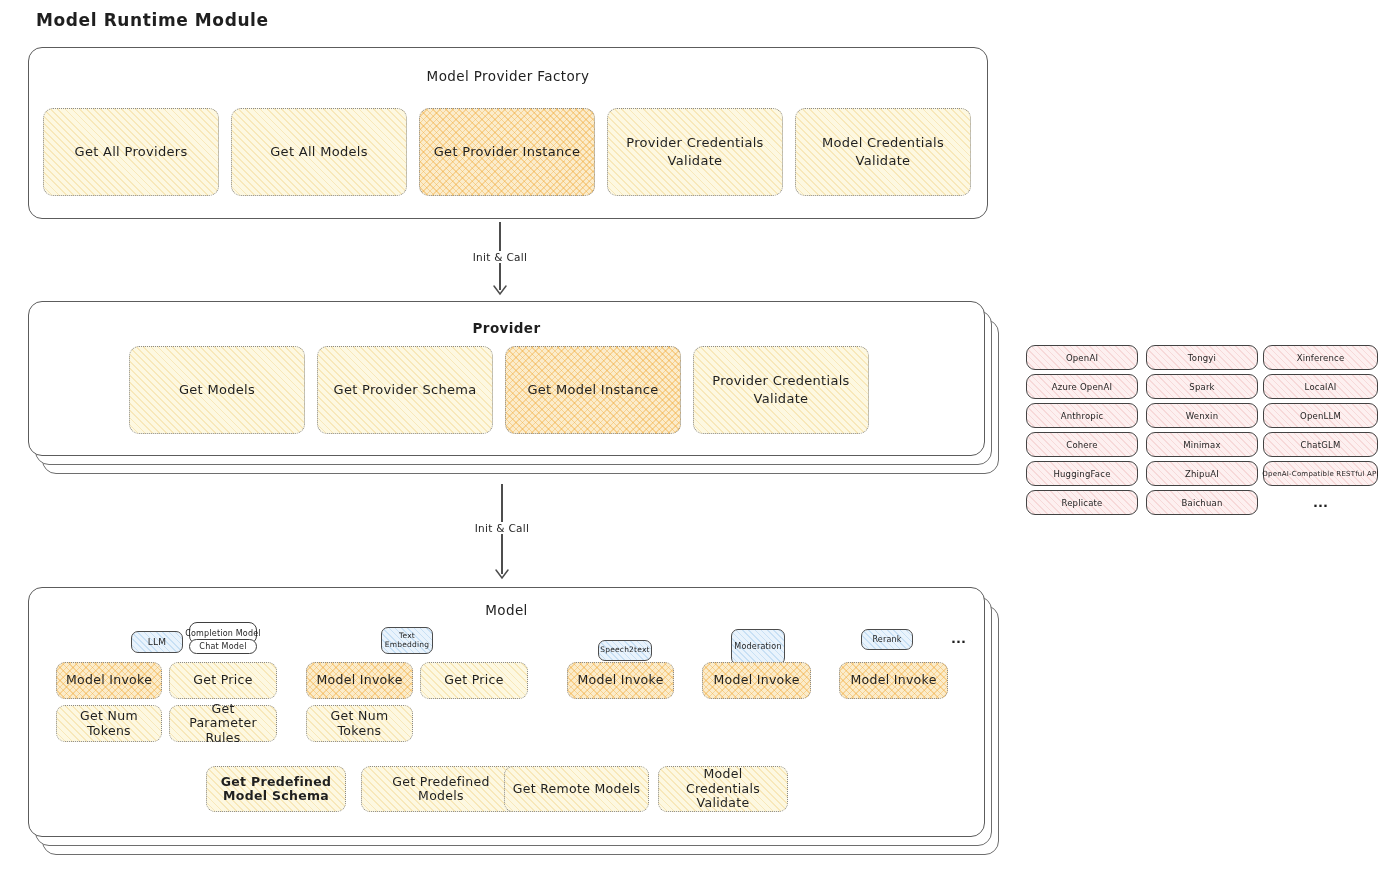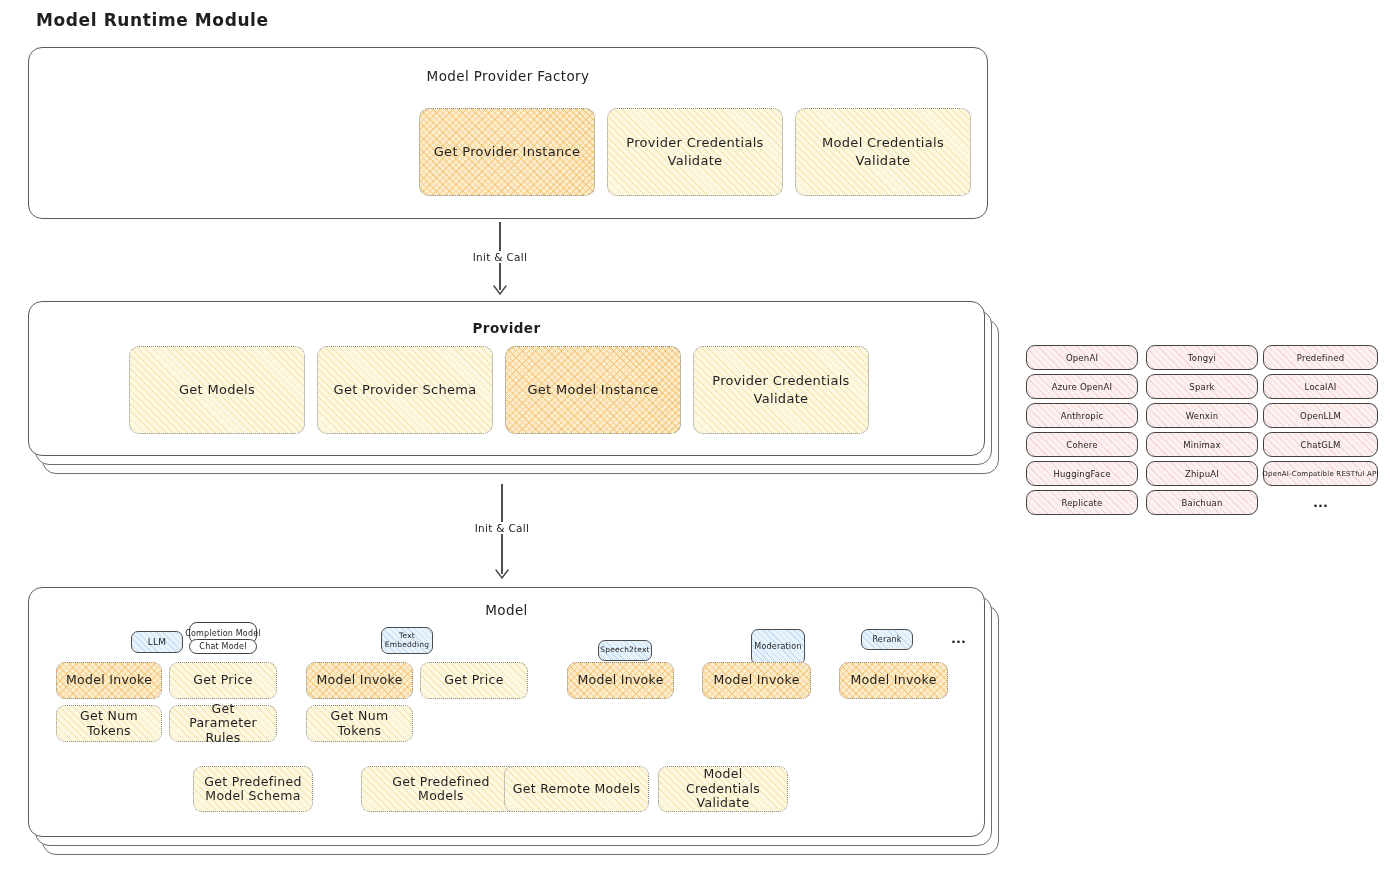--- a/index.html
+++ b/index.html
@@ -98,20 +98,22 @@
 </style>
 </head>
 <body>
 
 <div class="canvas">
 
   <div class="diagram-title">Model Runtime Module</div>
 
   <div class="card" style="left:28px; top:47px; width:960px; height:172px;">
     <div class="card-title" style="top:20px;">Model Provider Factory</div>
+    <div class="node fill-yellow" style="left:14px;  top:60px; width:176px; height:88px;">Get All Providers</div>
+    <div class="node fill-yellow" style="left:202px; top:60px; width:176px; height:88px;">Get All Models</div>
     <div class="node fill-orange" style="left:390px; top:60px; width:176px; height:88px;">Get Provider Instance</div>
     <div class="node fill-yellow" style="left:578px; top:60px; width:176px; height:88px;">Provider Credentials Validate</div>
     <div class="node fill-yellow" style="left:766px; top:60px; width:176px; height:88px;">Model Credentials Validate</div>
   </div>
 
   <div class="arrow-line" style="left:499px; top:222px; height:68px;"></div>
   <svg class="arrow-head" style="left:492px; top:284px;" width="16" height="12" viewBox="0 0 16 12">
     <path d="M2 2 L8 10 L14 2" stroke="#4d4d4d" stroke-width="1.5" fill="none" stroke-linecap="round"></path>
   </svg>
   <div class="arrow-label" style="left:500px; top:251px;">Init &amp; Call</div>
@@ -136,21 +138,21 @@
   </div>
   <div class="pcol" style="left:1146px; top:301px; width:112px;">
     <div class="pcell">Tongyi</div>
     <div class="pcell">Spark</div>
     <div class="pcell">Wenxin</div>
     <div class="pcell">Minimax</div>
     <div class="pcell">ZhipuAI</div>
     <div class="pcell">Baichuan</div>
   </div>
   <div class="pcol" style="left:1263px; top:301px; width:115px;">
-    <div class="pcell">Predefined</div>
+    <div class="pcell">Xinference</div>
     <div class="pcell">LocalAI</div>
     <div class="pcell">OpenLLM</div>
     <div class="pcell">ChatGLM</div>
     <div class="pcell pcell-small">OpenAI-Compatible RESTful API</div>
     <div class="pcell-ellipsis">...</div>
   </div>
 
   <div class="arrow-line" style="left:501px; top:484px; height:90px;"></div>
   <svg class="arrow-head" style="left:494px; top:568px;" width="16" height="12" viewBox="0 0 16 12">
     <path d="M2 2 L8 10 L14 2" stroke="#4d4d4d" stroke-width="1.5" fill="none" stroke-linecap="round"></path>
@@ -160,35 +162,35 @@
   <div class="stack-layer" style="left:42px; top:605px; width:957px; height:250px;"></div>
   <div class="stack-layer" style="left:35px; top:596px; width:957px; height:250px;"></div>
   <div class="card" style="left:28px; top:587px; width:957px; height:250px;">
     <div class="card-title" style="top:14px;">Model</div>
 
     <div class="tag-blue" style="left:102px; top:43px; width:52px; height:22px; font-size:9px;">LLM</div>
     <div class="tag-outline" style="left:160px; top:34px; width:68px; height:22px;">Completion Model</div>
     <div class="tag-outline" style="left:160px; top:51px; width:68px; height:15px;">Chat Model</div>
     <div class="tag-blue" style="left:352px; top:39px; width:52px; height:27px; font-size:7.5px; padding:0 6px;">Text Embedding</div>
     <div class="tag-blue" style="left:569px; top:41px; width:54px; height:21px; font-size:7.5px;margin-top:11px;">Speech2text</div>
-    <div class="tag-blue" style="left:702px; top:41px; width:54px; height:36px;margin-left:20px;">Moderation</div>
+    <div class="tag-blue" style="left:702px; top:41px; width:54px; height:36px;">Moderation</div>
     <div class="tag-blue" style="left:832px; top:41px; width:52px; height:21px;">Rerank</div>
     <div class="ellipsis-text" style="left:922px; top:43px;">...</div>
 
     <div class="node node-sm fill-orange" style="left:27px;  top:74px; width:106px; height:37px;">Model Invoke</div>
     <div class="node node-sm fill-yellow" style="left:140px; top:74px; width:108px; height:37px;">Get Price</div>
     <div class="node node-sm fill-orange" style="left:277px; top:74px; width:107px; height:37px;">Model Invoke</div>
     <div class="node node-sm fill-yellow" style="left:391px; top:74px; width:108px; height:37px;">Get Price</div>
     <div class="node node-sm fill-orange" style="left:538px; top:74px; width:107px; height:37px;">Model Invoke</div>
     <div class="node node-sm fill-orange" style="left:673px; top:74px; width:109px; height:37px;">Model Invoke</div>
     <div class="node node-sm fill-orange" style="left:810px; top:74px; width:109px; height:37px;">Model Invoke</div>
 
     <div class="node node-sm fill-yellow" style="left:27px;  top:117px; width:106px; height:37px;">Get Num Tokens</div>
     <div class="node node-sm fill-yellow" style="left:140px; top:117px; width:108px; height:37px;">Get Parameter Rules</div>
     <div class="node node-sm fill-yellow" style="left:277px; top:117px; width:107px; height:37px;">Get Num Tokens</div>
 
-    <div class="node node-sm fill-yellow" style="left:164px; top:178px; width:120px; height:46px;">Get Predefined Model Schema</div>
+    <div class="node node-sm fill-yellow" style="left:177px; top:178px; width:140px; height:46px;font-weight:bold;">Get Predefined Model Schema</div>
     <div class="node node-sm fill-yellow" style="left:332px; top:178px; width:160px; height:46px;">Get Predefined Models</div>
     <div class="node node-sm fill-yellow" style="left:475px; top:178px; width:145px; height:46px;">Get Remote Models</div>
     <div class="node node-sm fill-yellow" style="left:629px; top:178px; width:130px; height:46px;">Model Credentials Validate</div>
   </div>
 
 </div>
 
 </body></html>

